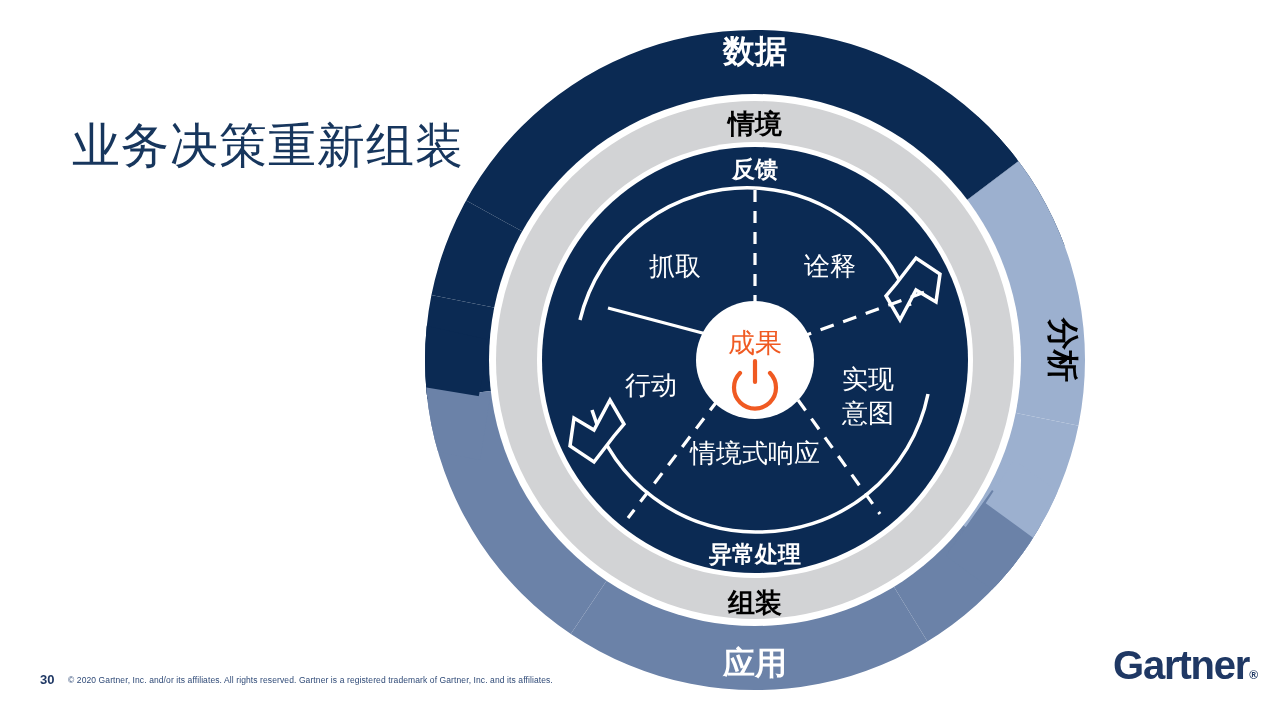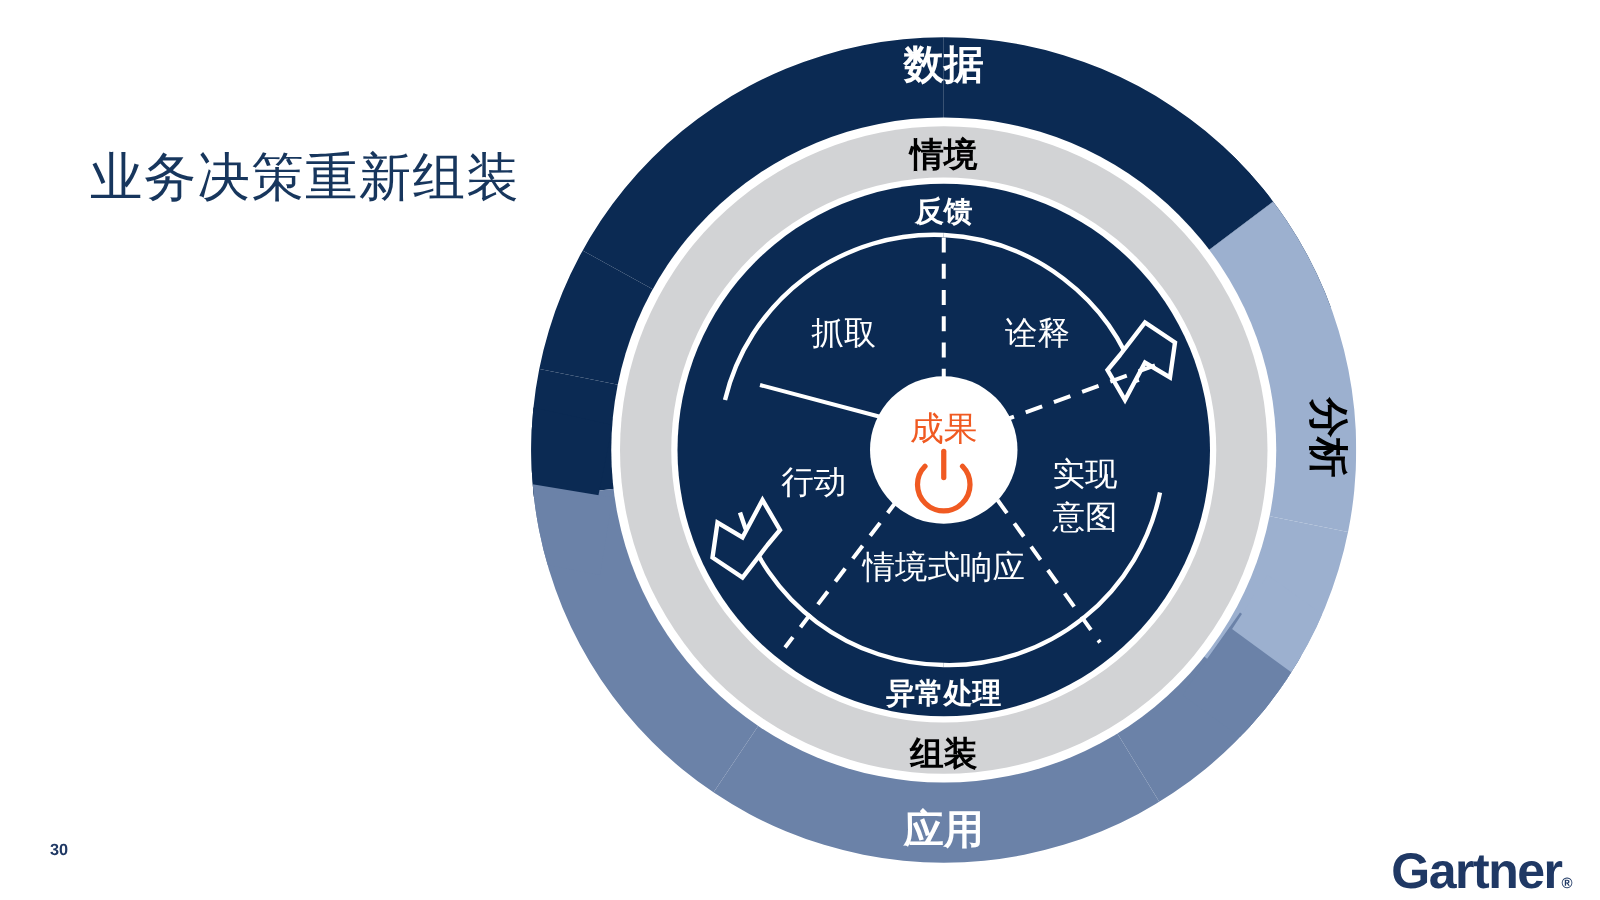--- a/index.html
+++ b/index.html
@@ -21,21 +21,21 @@
     left: 0; top: 0;
     width: 1280px;
     height: 720px;
     background: #ffffff;
   }
 
   #slide-title {
     position: absolute;
     left: 72px;
     top: 118px;
-    font-size: 42px;
+    font-size: 48px;
     line-height: 1.15;
     color: #17365d;
     letter-spacing: 1px;
     white-space: nowrap;
     font-weight: 400;
     text-align: right;
   }
 
   #diagram {
     position: absolute;
@@ -66,21 +66,20 @@
 
   #gartner-logo {
     position: absolute;
     right: 22px;
     top: 645px;
     font-size: 40px;
     font-weight: bold;
     color: #1f3864;
     letter-spacing: -1.2px;
     line-height: 1;
-    margin-top: 32px;
   }
   #gartner-logo .reg {
     font-size: 12px;
     font-weight: bold;
     vertical-align: baseline;
     letter-spacing: 0;
   }
 </style>
 </head>
 <body>
@@ -197,15 +196,16 @@
 
     <text x="375" y="362" text-anchor="middle" font-size="27" fill="#f05a22" font-family="'Liberation Sans', 'DejaVu Sans', sans-serif">成果</text>
 
     <g stroke="#f05a22" stroke-width="4.2" fill="none" stroke-linecap="round">
       <path d="M 360 383 A 21 21 0 1 0 390 383"></path>
       <line x1="375" y1="371" x2="375" y2="392"></line>
     </g>
   </svg>
 
   <div id="footer-page">30</div>
+  <div id="footer-copy">© 2020 Gartner, Inc. and/or its affiliates. All rights reserved. Gartner is a registered trademark of Gartner, Inc. and its affiliates.</div>
   <div id="gartner-logo"><span>Gartner</span><span class="reg">®</span></div>
 
 </div>
 
 </body></html>

